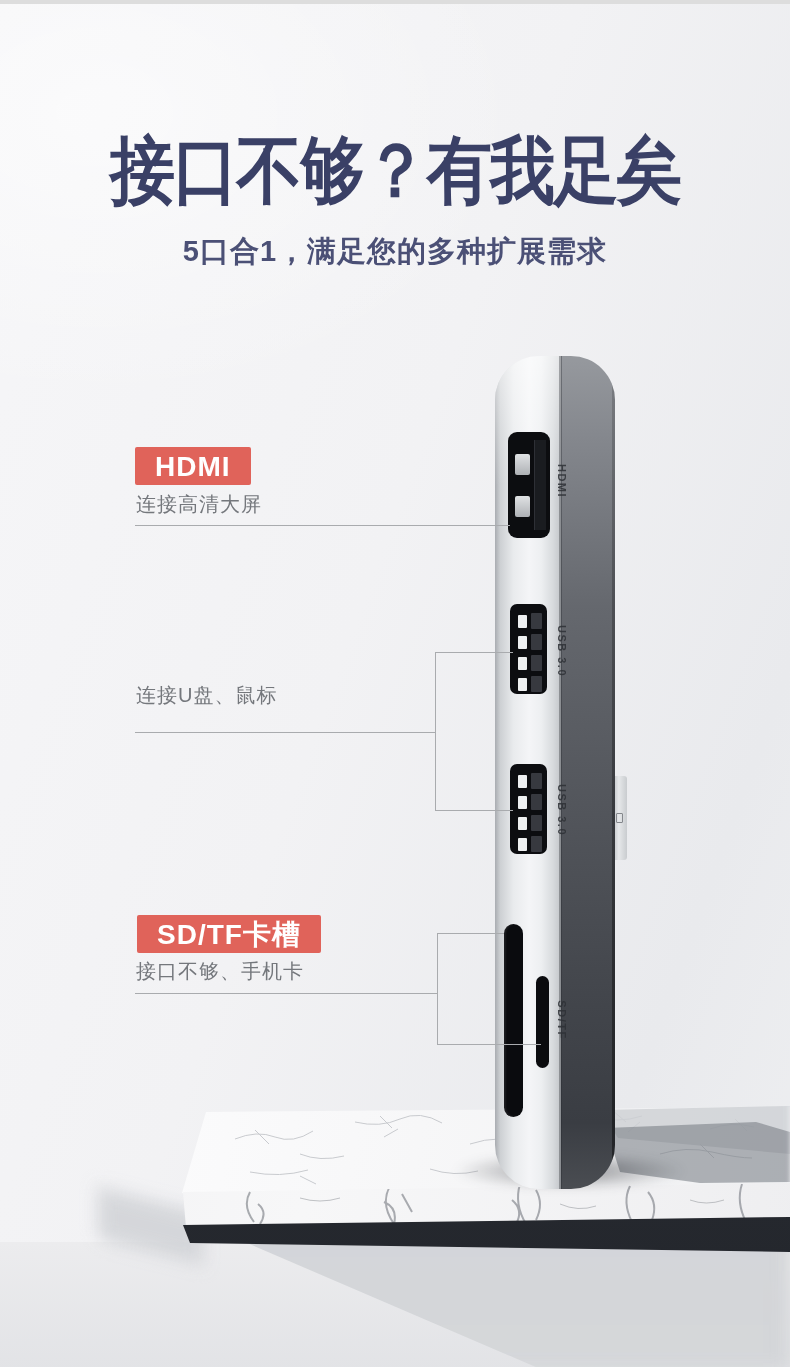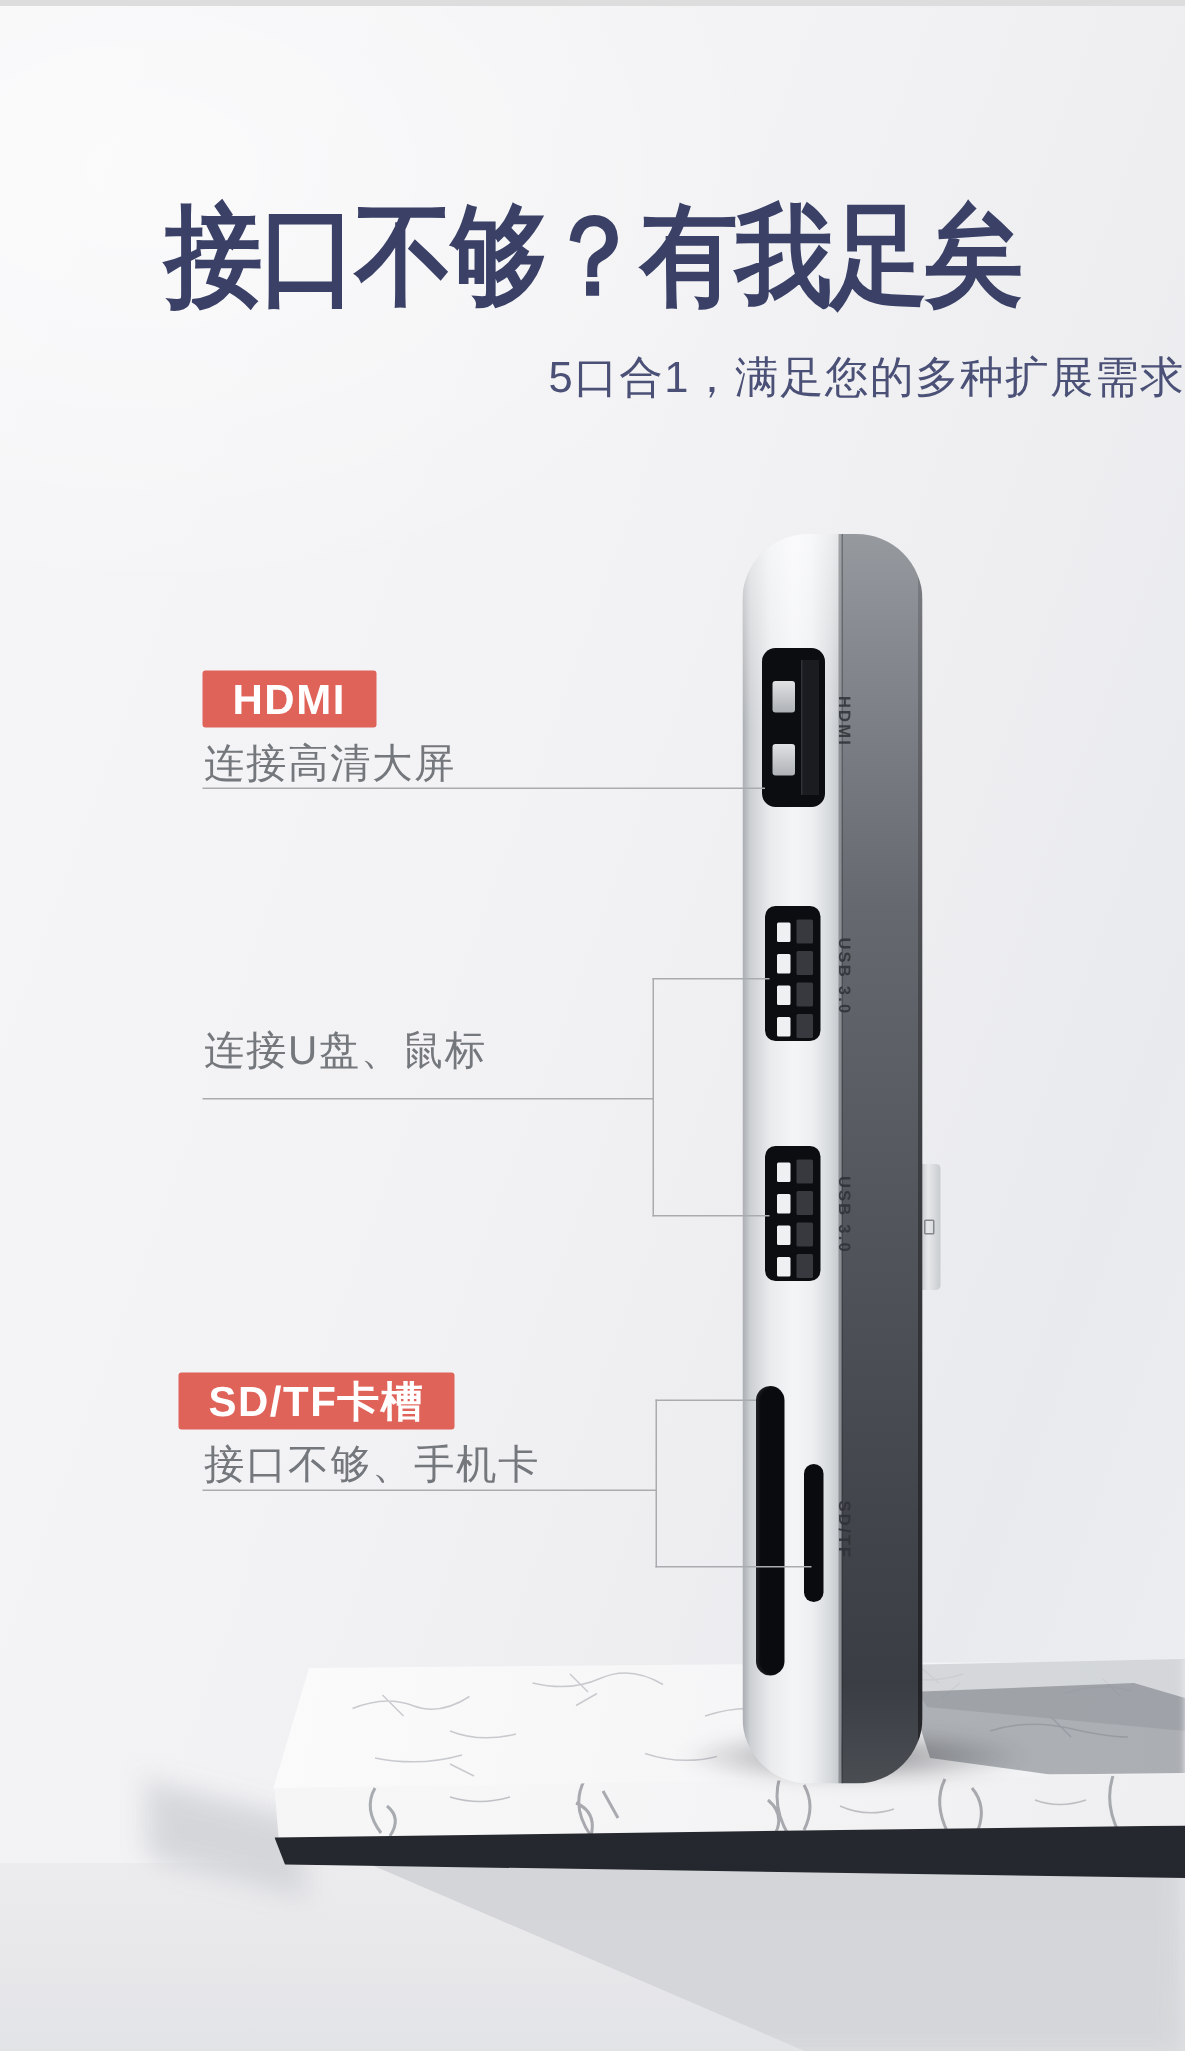--- a/index.html
+++ b/index.html
@@ -10,34 +10,34 @@
       radial-gradient(620px 420px at 12% 8%, rgba(255,255,255,.55), rgba(255,255,255,0) 70%),
       linear-gradient(110deg,#f6f6f8 0%,#f2f2f4 45%,#e9eaed 80%,#eeeff1 100%);
   }
   
   .headline{
     position:absolute;top:118px;left:0;width:100%;text-align:center;
     font-size:74px;font-weight:700;color:#3a4066;letter-spacing:-2px;
     transform:scaleX(.88);white-space:nowrap;z-index:2;
   }
   .subtitle{
-    position:absolute;top:228px;left:0;width:100%;text-align:right;
-    font-size:29px;font-weight:400;color:#4b5076;letter-spacing:1px;z-index:2;
+    position:absolute;top:228px;left:0;width:100%;text-align:center;
+    font-size:29px;font-weight:700;color:#4b5076;letter-spacing:1px;z-index:2;
   }
   
   .tag{
     position:absolute;height:38px;line-height:39px;padding:0 20px;border-radius:2px;
     background:#e0635a;color:#fff;font-size:28px;font-weight:700;letter-spacing:1px;
     z-index:8;white-space:nowrap;
   }
   .tag1{left:135px;top:443px;}
   .tag2{left:135px;top:653px;}
-  .tag3{left:119px;top:911px;}
+  .tag3{left:137px;top:911px;}
   .desc{
-    position:absolute;font-size:27px;color:#74777c;letter-spacing:1px;z-index:8;white-space:nowrap;
+    position:absolute;font-size:20px;color:#74777c;letter-spacing:1px;z-index:8;white-space:nowrap;
   }
   .desc1{left:136px;top:487px;}
   .desc2{left:136px;top:678px;}
   .desc3{left:136px;top:954px;}
   .line{position:absolute;background:#a9abae;z-index:9;}
   .hline{height:1px;} .vline{width:1px;}
   .l-hdmi   {left:135px;top:521px;width:375px;}
   .l-usb-u  {left:135px;top:728px;width:301px;}
   .l-usb-v  {left:435px;top:648px;height:159px;}
   .l-usb-t  {left:435px;top:648px;width:78px;}

